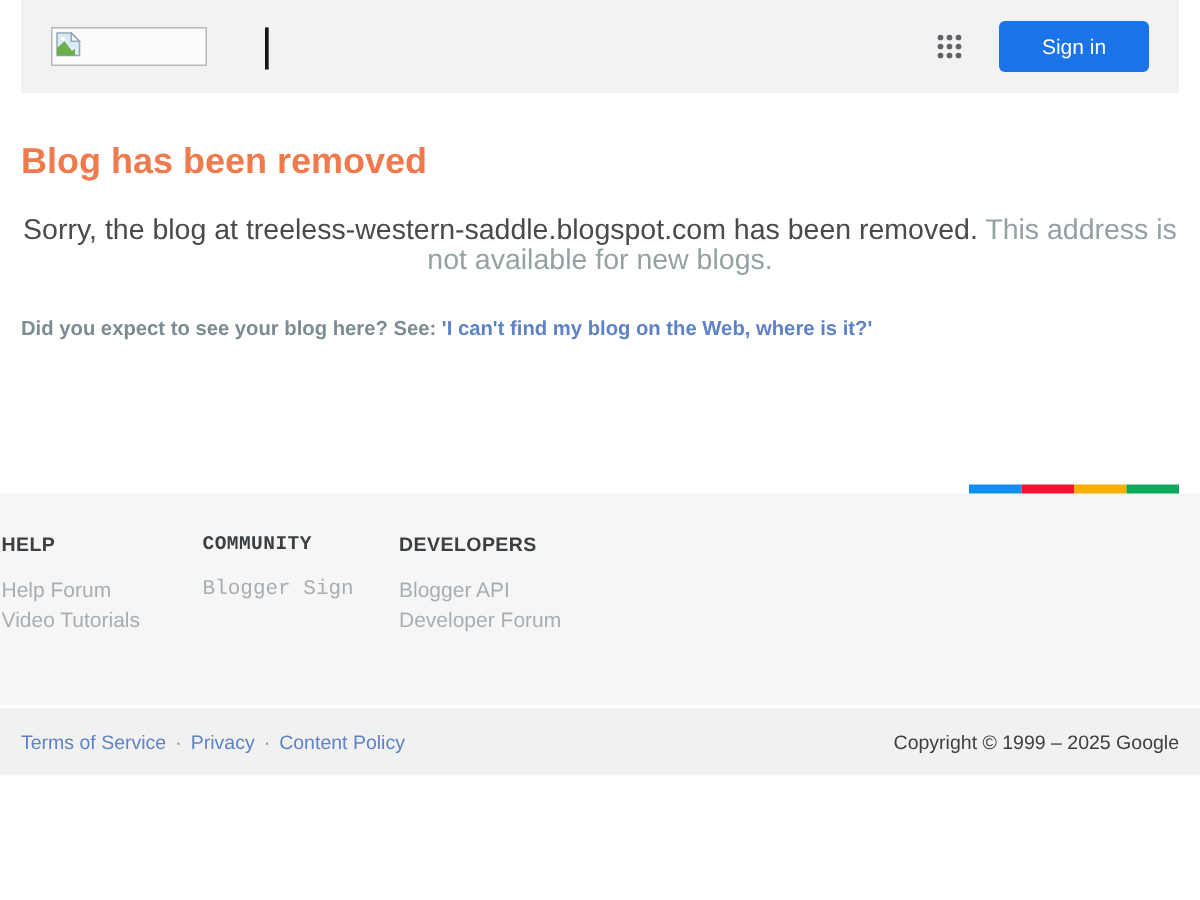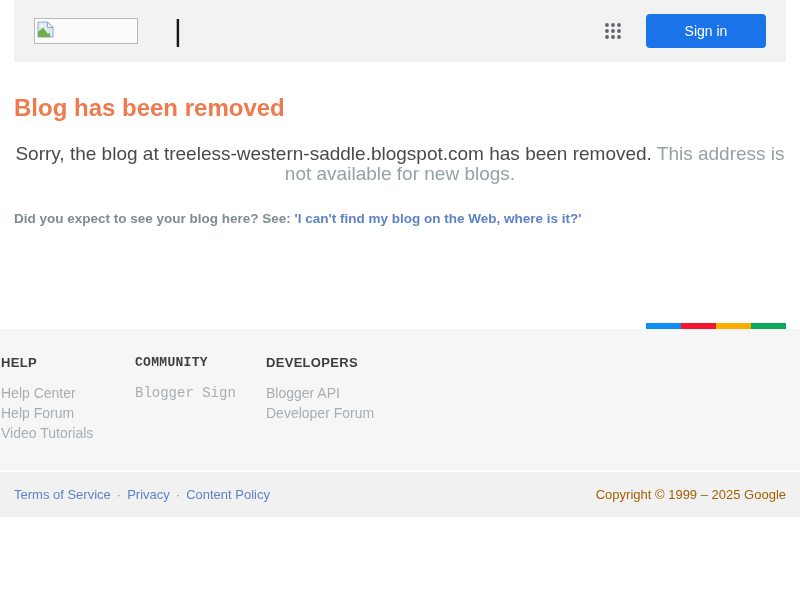--- a/index.html
+++ b/index.html
@@ -5,21 +5,21 @@
   * { box-sizing: border-box; }
   html, body { margin: 0; padding: 0; background: #ffffff; width: 800px; height: 600px; overflow: hidden; }
   body { font-family: "Liberation Sans", sans-serif; }
 
   
   .header { margin: 0 14px; height: 62px; background: #f2f2f2; display: flex; align-items: center; }
   .logo-box { margin-left: 20px; width: 104px; height: 26px; border: 1px solid #b9b9b9; background: #fbfbfb; display: flex; align-items: flex-start; padding: 2px; }
   .cursor { margin-left: 36px; font-size: 30px; line-height: 30px; color: #161616; font-weight: 400; }
   .header-right { margin-left: auto; display: flex; align-items: center; margin-right: 20px; }
   .apps-btn { background: none; border: none; padding: 0; margin-right: 23px; display: flex; cursor: pointer; }
-  .signin-btn { width: 120px; height: 34px; background: #1a73e8; color: #ffffff; border: none; border-radius: 4px; font-size: 14px; font-family: inherit; cursor: pointer; }
+  .signin-btn { width: 100px; height: 34px; background: #1a73e8; color: #ffffff; border: none; border-radius: 4px; font-size: 14px; font-family: inherit; cursor: pointer; }
 
   
   .main { margin: 0 14px; height: 261px; padding-top: 31px; }
   .page-title { margin: 0; font-size: 24px; line-height: 30px; font-weight: 700; color: #ee7a4e; }
   .msg { margin: 21px 0 0; font-size: 19px; line-height: 20px; color: #4a4a4a; text-align: center; }
   .msg .muted { color: #96a1a3; }
   .question { margin: 26px 0 0; font-size: 13.5px; line-height: 18px; color: #7d8c91; font-weight: bold; }
   a { color: #5e82c6; text-decoration: none; cursor: pointer; }
 
   
@@ -32,21 +32,21 @@
   .fcol-1 { width: 134px; }
   .fcol-2 { width: 131px; font-family: Liberation Mono, monospace; }
   .fcol-h { margin: 0; font-size: 13px; font-weight: 700; color: #3b3f42; letter-spacing: 0.3px; }
   .fcol ul { list-style: none; margin: 13px 0 0; padding: 0; }
   .fcol li { line-height: 20px; font-size: 14px; }
   .fcol a { color: #a7aeb3; }
   .footer-gap { height: 2px; background: #ffffff; }
   .footer-bottom { background: #f1f1f1; height: 45px; display: flex; align-items: center; padding: 0 14px; font-size: 13px; gap: 12px; }
   .legal a { color: #5e82c6; }
   .sep { color: #8a8a8a; margin: 0 6px; }
-  .copyright { margin-left: auto; color: #a16207; text-align: right; }
+  .copyright { margin-left: auto; color: #404040; text-align: right; }
 </style>
 </head>
 <body>
 
 <header class="header">
   <div class="logo-box">
     <svg width="17" height="17" viewBox="0 0 17 17">
       <path d="M1 1 h9.5 l5.5 5.5 V16 H1 Z" fill="#ddeaf6" stroke="#93a7b8" stroke-width="1"></path>
       <path d="M10.5 1 L16 6.5 H10.5 Z" fill="#f6fafe" stroke="#93a7b8" stroke-width="1"></path>
       <path d="M1 16 L1 11 L6 6.5 L11 13 L13 11.5 L13 16 Z" fill="#6cb04c"></path>
@@ -90,21 +90,20 @@
     <div class="stripe-seg" style="background: rgb(244, 20, 47);"></div>
     <div class="stripe-seg" style="background: rgb(252, 174, 0);"></div>
     <div class="stripe-seg" style="background: rgb(11, 169, 91);"></div>
   </div>
 
 <footer>
   <div class="footer-main">
     <div class="fcol fcol-1">
       <h3 class="fcol-h">HELP</h3>
       <ul>
-        <li><a href="#">Help Center</a></li>
         <li><a href="#">Help Forum</a></li>
         <li><a href="#">Video Tutorials</a></li>
       </ul>
     </div>
     <div class="fcol fcol-2">
       <h3 class="fcol-h">COMMUNITY</h3>
       <ul>
         <li><a href="#">Blogger Sign</a></li>
       </ul>
     </div>

